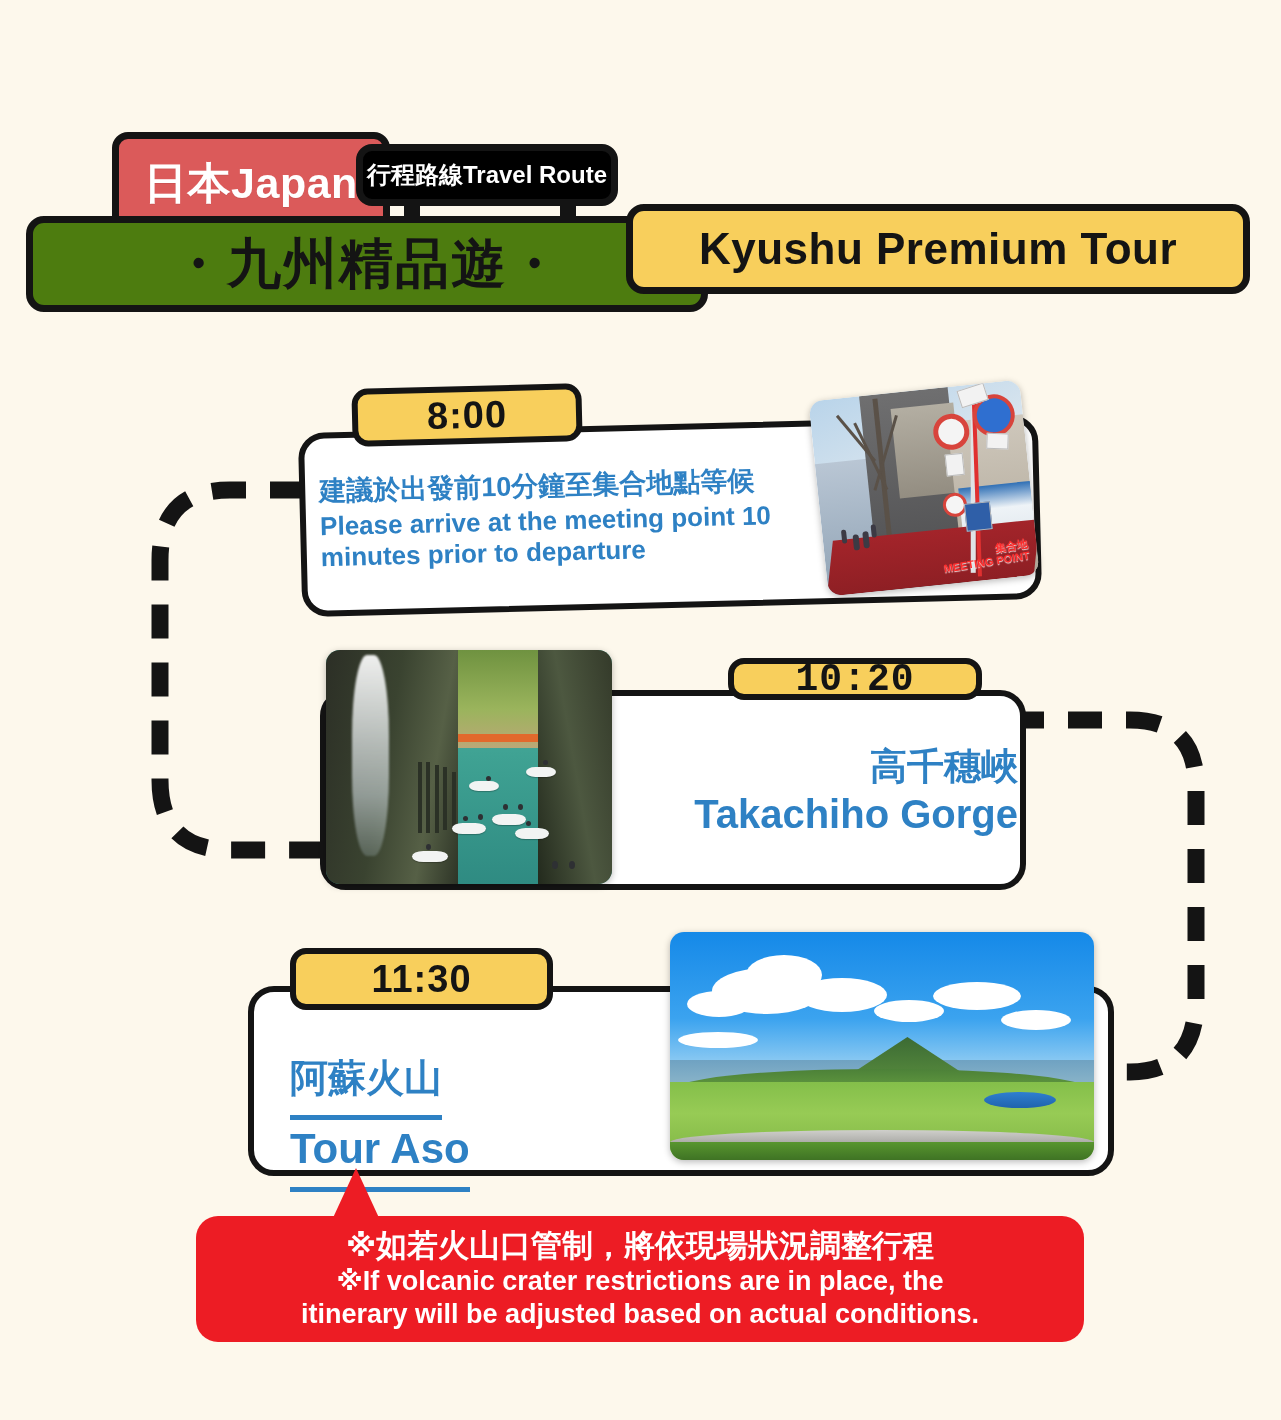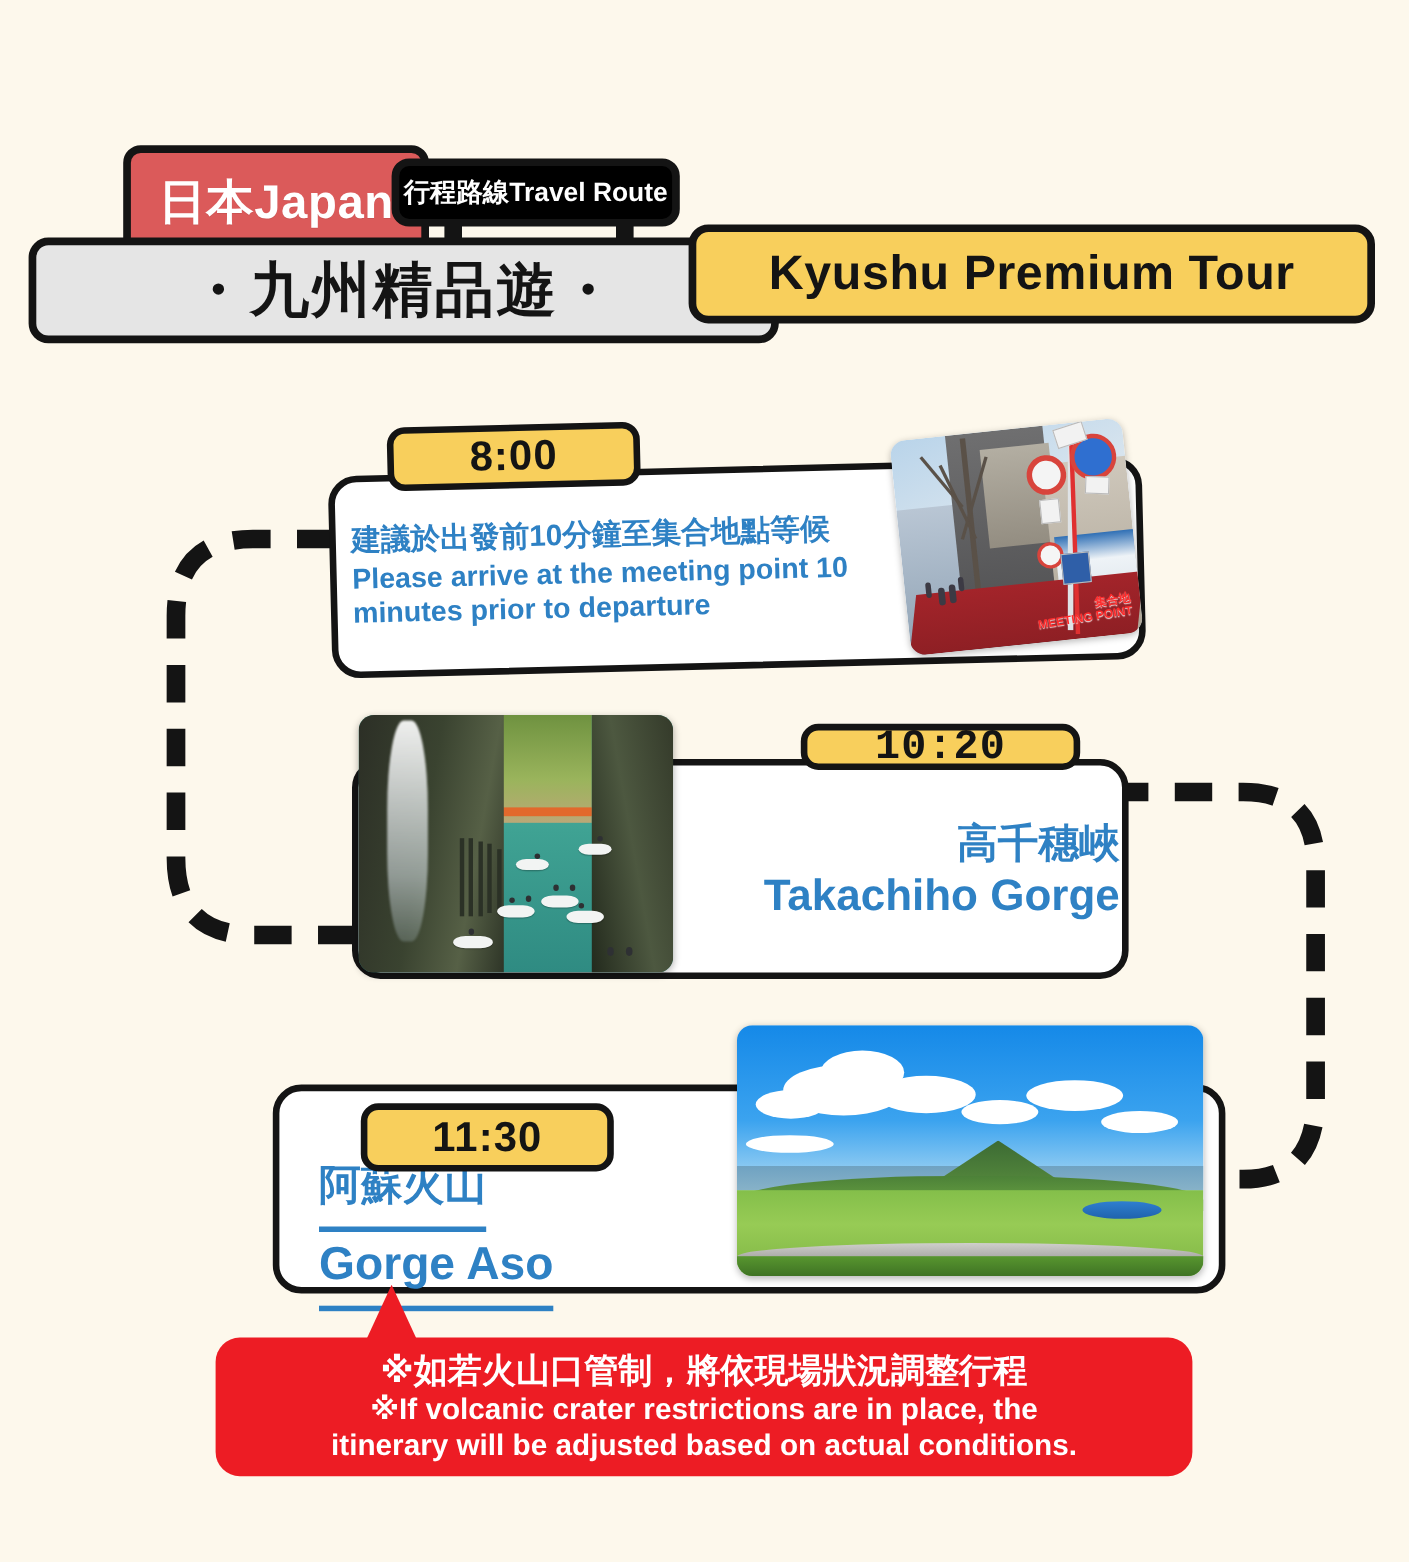--- a/index.html
+++ b/index.html
@@ -22,21 +22,21 @@
     left:112px;top:88px;width:278px;height:104px;background:#DB5A5A;margin-top:44px;
   }
   .sign-japan .txt{color:#FFFFFF;font-size:43px;font-weight:700;letter-spacing:.5px;
     text-shadow:0 1px 0 rgba(0,0,0,.07);}
   .sign-route{
     left:356px;top:144px;width:262px;height:62px;background:#000000;
   }
   .sign-route .txt{color:#FFFFFF;font-size:24px;font-weight:700;}
   .banner-main{
     position:absolute;left:26px;top:216px;width:682px;height:96px;
-    background:#e5e5e5;border:7px solid #141414;border-radius:18px;
+    background:#4d7c0f;border:7px solid #141414;border-radius:18px;
     display:flex;align-items:center;justify-content:center;box-sizing:border-box;z-index:3;
   }
   .banner-main .txt{color:#141414;font-size:54px;font-weight:900;letter-spacing:2px;}
   .banner-en{
     position:absolute;left:626px;top:204px;width:624px;height:90px;
     background:#F8CF5C;border:7px solid #141414;border-radius:18px;
     display:flex;align-items:center;justify-content:center;box-sizing:border-box;z-index:4;
   }
   .banner-en .txt{color:#141414;font-size:44px;font-weight:700;letter-spacing:.5px;}
 
@@ -258,27 +258,27 @@
     <div class="boat" style="left:66%;top:76%;width:34px;height:11px;"></div>
     <div class="head" style="left:70%;top:73%;width:5px;height:5px;"></div>
     <div class="boat" style="left:30%;top:86%;width:36px;height:11px;"></div>
     <div class="head" style="left:35%;top:83%;width:5px;height:6px;"></div>
     <div class="head" style="left:79%;top:90%;width:6px;height:8px;"></div>
     <div class="head" style="left:85%;top:90%;width:6px;height:8px;"></div>
   </div>
 
   <div class="card" style="left:248px;top:986px;width:866px;height:190px;"></div>
 
-  <div class="time-badge" style="left:290px;top:1003px;width:230px;height:62px;margin-left:38px;">
+  <div class="time-badge" style="left:290px;top:948px;width:263px;height:62px;">
     <span class="txt">11:30</span>
   </div>
 
   <div class="card-text" style="left:290px;top:1056px;width:420px;">
     <div style="font-size:38px;"><span class="underline">阿蘇火山</span></div>
-    <div style="font-size:42px;margin-top:4px;"><span class="underline">Gorge Aso</span></div>
+    <div style="font-size:42px;margin-top:4px;"><span class="underline">Tour Aso</span></div>
   </div>
 
   <div class="photo ph-aso" style="left:670px;top:932px;width:424px;height:228px;">
     <div class="sky"></div>
     <div class="cloud" style="left:10%;top:16%;width:110px;height:46px;"></div>
     <div class="cloud" style="left:18%;top:10%;width:76px;height:40px;"></div>
     <div class="cloud" style="left:30%;top:20%;width:90px;height:34px;"></div>
     <div class="cloud" style="left:4%;top:26%;width:64px;height:26px;"></div>
     <div class="cloud" style="left:48%;top:30%;width:70px;height:22px;"></div>
     <div class="cloud" style="left:62%;top:22%;width:88px;height:28px;"></div>

